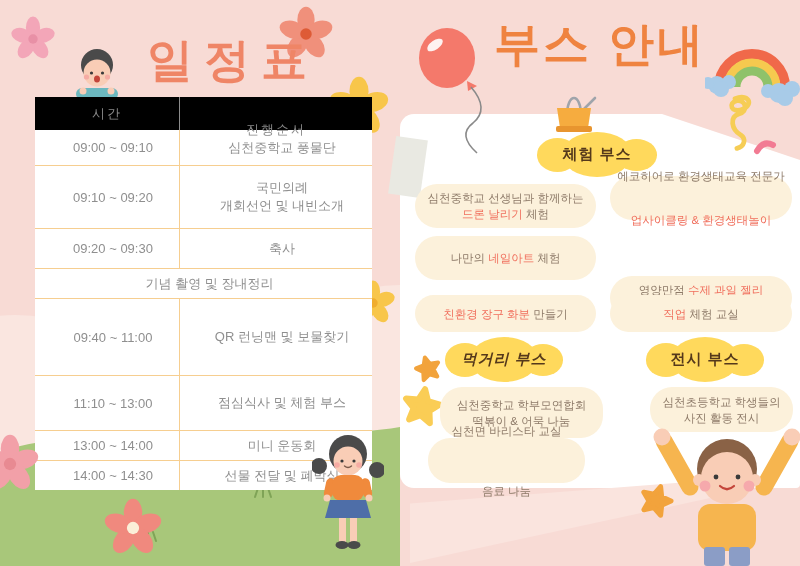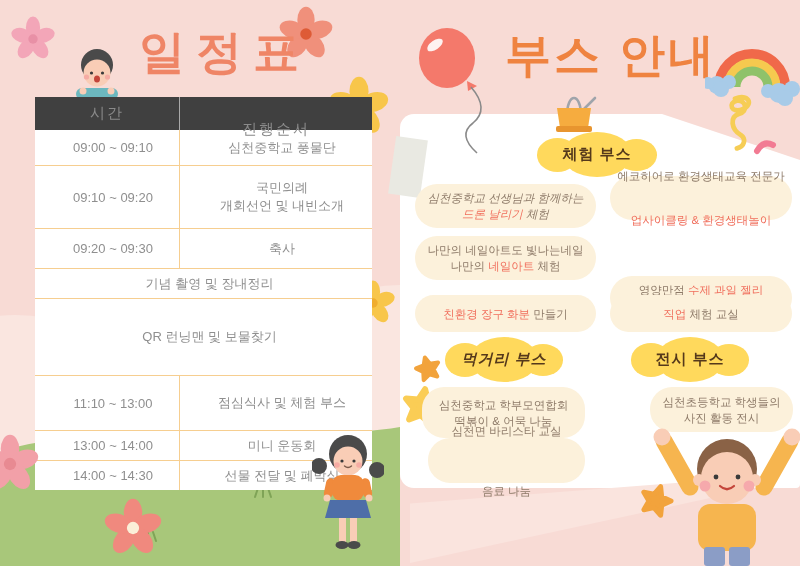--- a/index.html
+++ b/index.html
@@ -8,68 +8,68 @@
           font-family:"Liberation Sans",sans-serif;background:#F8DBD5;}
   .abs{position:absolute;}
   .page{position:absolute;top:0;height:566px;width:400px;}
   .page.left{left:0;overflow:hidden;background:#F8DBD5;}
   .page.right{left:400px;}
 
   
   .hill{position:absolute;border-radius:50%;background:#FAE6E0;}
   .hill.h1{left:-150px;top:315px;width:330px;height:310px;}
   .hill.h2{left:245px;top:285px;width:310px;height:300px;}
-  .title-left{position:absolute;left:80px;top:18px;width:270px;margin:4px;text-align:center;
+  .title-left{position:absolute;left:80px;top:18px;width:270px;margin:12px;text-align:center;
               font-size:46px;font-weight:bold;color:#EF8566;letter-spacing:11px;padding-left:11px;}
   .grass{position:absolute;left:0;top:415px;width:400px;height:151px;}
   .s-table{position:absolute;left:35px;top:97px;width:337px;height:393px;background:#fff;}
-  .thead{display:flex;height:33px;background:#404040;color:#8A8A8A;font-size:15px;letter-spacing:2px;}
+  .thead{display:flex;height:33px;background:#000000;color:#8A8A8A;font-size:13px;letter-spacing:2px;}
   .thead .cell{display:flex;align-items:center;justify-content:center;}
   .thead .c1{width:145px;border-right:1px solid rgba(255,255,255,.55);}
   .thead .c2{flex:1;margin-top:32px;}
   .trow{display:flex;color:#8F8F8F;font-size:13px;}
   .trow + .trow{border-top:1px solid #F6CE90;}
   .trow .cell{display:flex;align-items:center;justify-content:center;text-align:center;padding-left:12px;}
   .trow .c1{width:145px;border-right:1px solid #F6CE90;}
   .trow .c2{flex:1;white-space:pre-line;line-height:18px;}
   .r1{height:35px}.r2{height:63px}.r3{height:40px}.r4{height:30px}
   .r5{height:77px}.r6{height:55px}.r7{height:30px}.r8{height:30px}
 
   
   .panel{position:absolute;left:0;top:114px;width:400px;height:374px;background:#FFFFFF;
          border-radius:14px 4px 4px 14px;}
   .corner{position:absolute;left:262px;top:114px;width:138px;height:46px;background:#F8DBD5;
           clip-path:polygon(0 0,100% 0,100% 100%);}
   .wedge{position:absolute;left:10px;top:478px;width:330px;height:85px;background:#FAE4DE;
          clip-path:polygon(0 30%,100% 0,100% 16%,0 100%);}
   .graypaper{position:absolute;left:-8px;top:138px;width:32px;height:58px;background:#E9E9E2;
              transform:rotate(8deg);}
-  .title-right{position:absolute;left:75px;top:14px;width:250px;margin:11px;text-align:center;
+  .title-right{position:absolute;left:75px;top:14px;width:250px;margin:0;text-align:center;
                font-size:46px;font-weight:bold;color:#EF8340;letter-spacing:3px;}
   .badge{position:absolute;display:flex;align-items:center;justify-content:center;}
   .puff{position:absolute;background:#FFD95C;border-radius:50%;}
   .puff.l{left:0;top:14%;width:34%;height:74%;}
   .puff.c{left:21%;top:0;width:58%;height:100%;}
   .puff.r{right:0;top:16%;width:34%;height:70%;}
   .badge-label{position:relative;z-index:1;font-weight:bold;font-size:15px;color:#55391B;letter-spacing:1px;}
   .b-exp{left:137px;top:132px;width:120px;height:45px;}
   .b-food{left:45px;top:337px;width:118px;height:45px;font-style:italic;}
-  .b-exh{left:231px;top:337px;width:118px;height:45px;}
+  .b-exh{left:246px;top:337px;width:118px;height:45px;}
   .pill{position:absolute;background:#FCF1DB;border-radius:22px;display:flex;flex-direction:column;
         align-items:center;justify-content:center;text-align:center;font-size:11.5px;line-height:16px;
         color:#8D7A68;}
   .pill .pl{white-space:nowrap;}
   .pill .hl{color:#F06E5C;}
-  .e0{left:15px;top:184px;width:181px;height:44px;font-style:italic;}
+  .e0{left:15px;top:184px;width:181px;height:44px;}
   .e1{left:210px;top:176px;width:182px;height:44px;gap:28px;}
   .e2{left:15px;top:236px;width:181px;height:44px;}
   .e3{left:210px;top:236px;width:182px;height:44px;margin-top:40px;}
   .e4{left:15px;top:295px;width:181px;height:37px;}
   .e5{left:210px;top:295px;width:182px;height:37px;}
-  .f0{left:22px;top:387px;width:163px;height:51px;}
+  .f0{left:40px;top:387px;width:163px;height:51px;}
   .f1{left:28px;top:438px;width:157px;height:45px;gap:44px;}
   .x0{left:250px;top:387px;width:143px;height:45px;}
 </style>
 </head>
 <body>
 
 <div class="poster">
 
   <svg width="0" height="0" aria-hidden="true">
     <defs>
@@ -147,20 +147,21 @@
 개회선언 및 내빈소개</div>
       </div>
       <div class="trow r3">
         <div class="cell c1">09:20 ~ 09:30</div>
         <div class="cell c2 activity">축사</div>
       </div>
       <div class="trow r4">
         <div class="cell c2 activity">기념 촬영 및 장내정리</div>
       </div>
       <div class="trow r5">
+        <div class="cell c1">09:40 ~ 11:00</div>
         <div class="cell c2 activity">QR 런닝맨 및 보물찾기</div>
       </div>
       <div class="trow r6">
         <div class="cell c1">11:10 ~ 13:00</div>
         <div class="cell c2 activity">점심식사 및 체험 부스</div>
       </div>
       <div class="trow r7">
         <div class="cell c1">13:00 ~ 14:00</div>
         <div class="cell c2 activity">미니 운동회</div>
       </div>
@@ -257,21 +258,20 @@
 
     <div class="pill e0">
       <div class="pl"><span>심천중학교 선생님과 함께하는</span></div>
       <div class="pl"><span class="hl">드론 날리기</span><span> 체험</span></div>
     </div>
     <div class="pill e1">
       <div class="pl"><span>에코히어로 환경생태교육 전문가</span></div>
       <div class="pl"><span class="hl">업사이클링 &amp; 환경생태놀이</span></div>
     </div>
     <div class="pill e2">
-      <div class="pl"><span>나만의 네일아트도 빛나는네일</span></div>
       <div class="pl"><span>나만의 </span><span class="hl">네일아트</span><span> 체험</span></div>
     </div>
     <div class="pill e3">
       <div class="pl"><span>영양만점 </span><span class="hl">수제 과일 젤리</span></div>
       <div class="pl"><span>만들기</span></div>
     </div>
     <div class="pill e4">
       <div class="pl"><span class="hl">친환경 장구 화분</span><span> 만들기</span></div>
     </div>
     <div class="pill e5">

